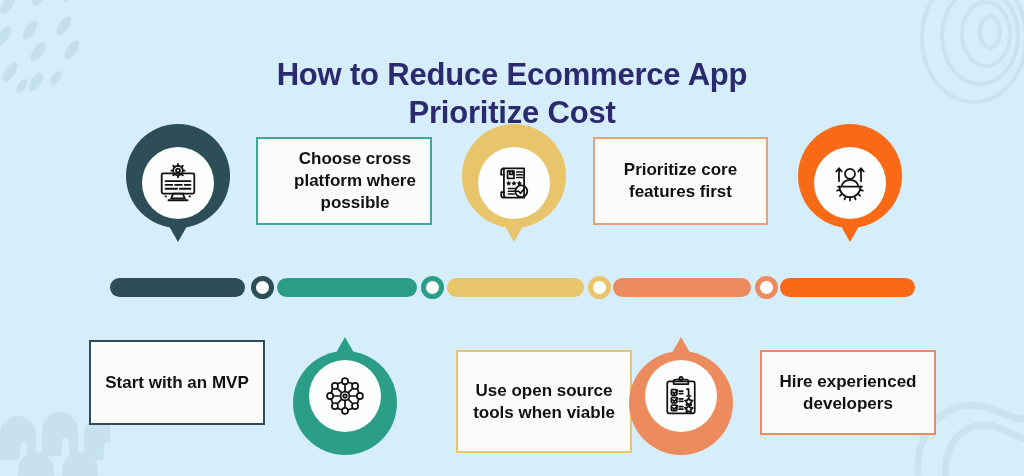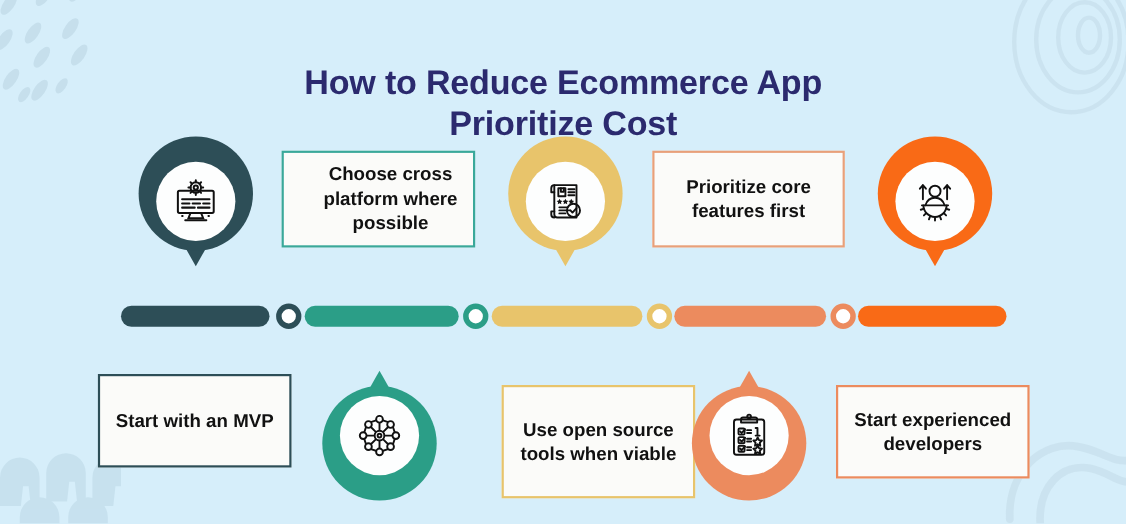--- a/index.html
+++ b/index.html
@@ -311,16 +311,16 @@
           <path d="M22 18.6h4M22 21.4h4M22 27.1h4M22 29.9h4M22 35.6h4M22 38.4h4"></path>
           <path d="M30.5 16.5h1.8v7.5M30.5 24h4"></path>
           <path d="M32.5 25.8l1.3 2.7 3 .4-2.2 2.1.5 3-2.6-1.4-2.6 1.4.5-3-2.2-2.1 3-.4z"></path>
           <path d="M32.5 33.8l1.3 2.7 3 .4-2.2 2.1.5 3-2.6-1.4-2.6 1.4.5-3-2.2-2.1 3-.4z"></path>
         </g>
       </svg>
     </div>
   </div>
 
   <div class="box" style="left:760px; top:350px; width:176px; height:85px; border-color:#ec8b5e;">
-    <span>Start experienced developers</span>
+    <span>Hire experienced developers</span>
   </div>
 
 </div>
 
 </body></html>

